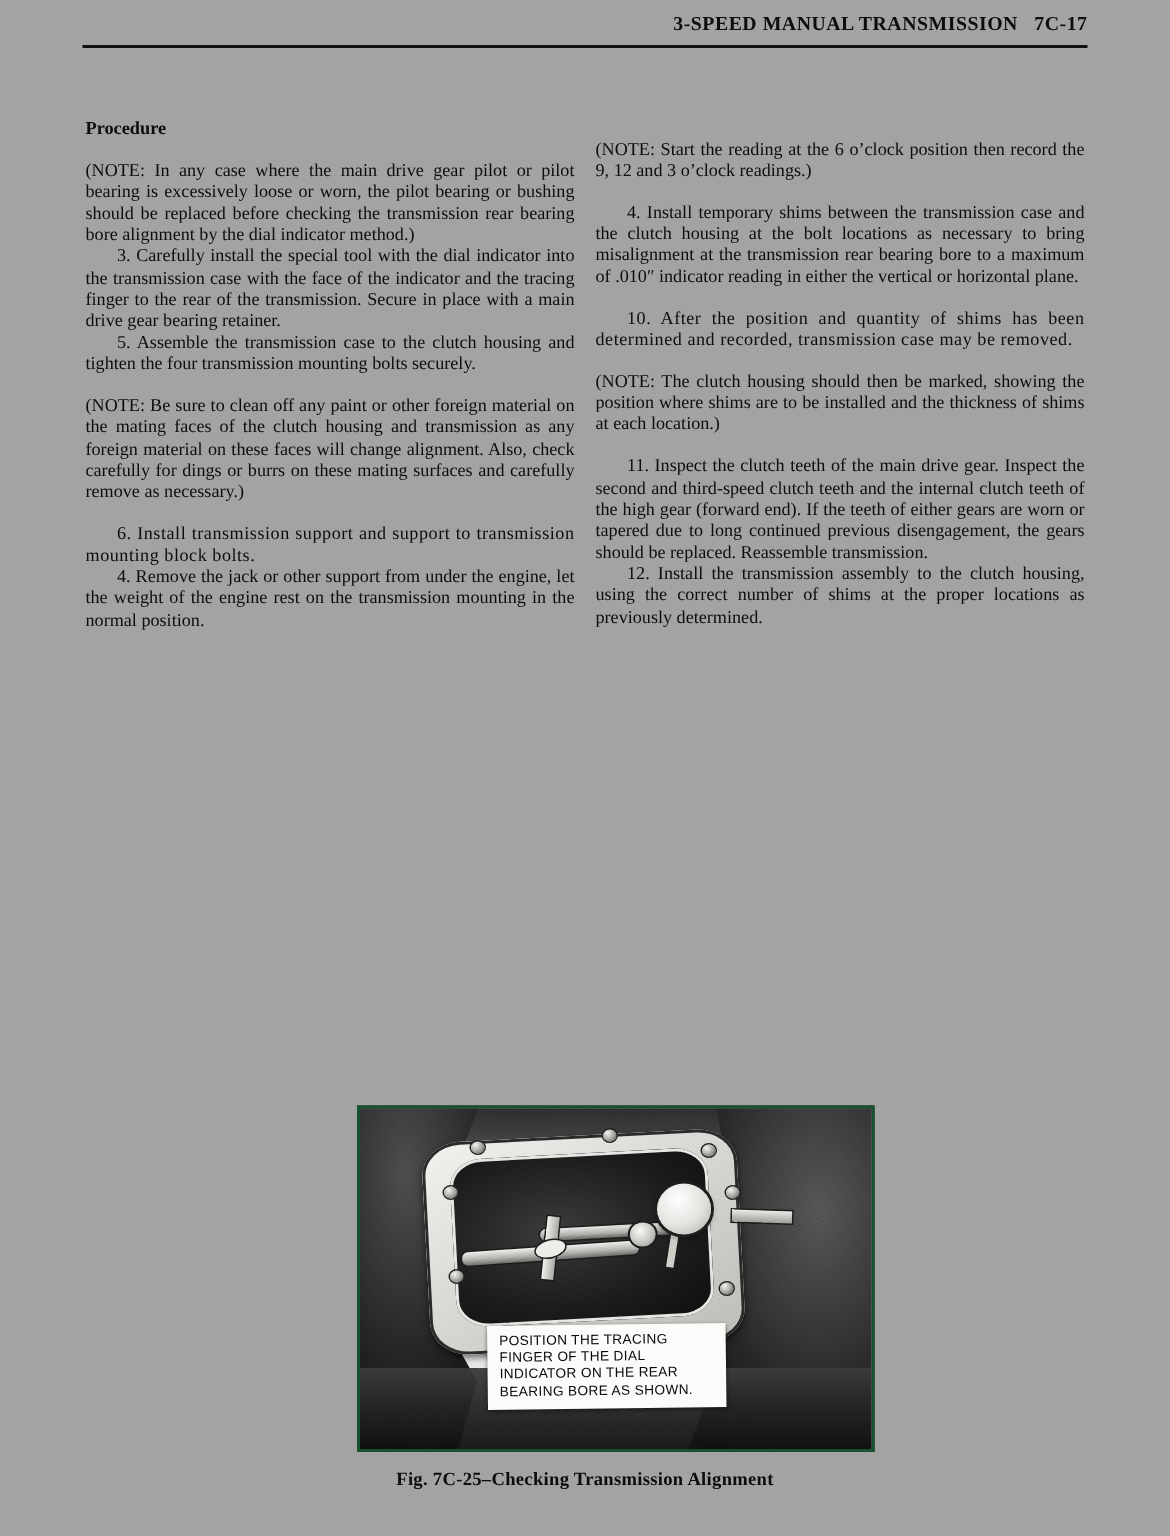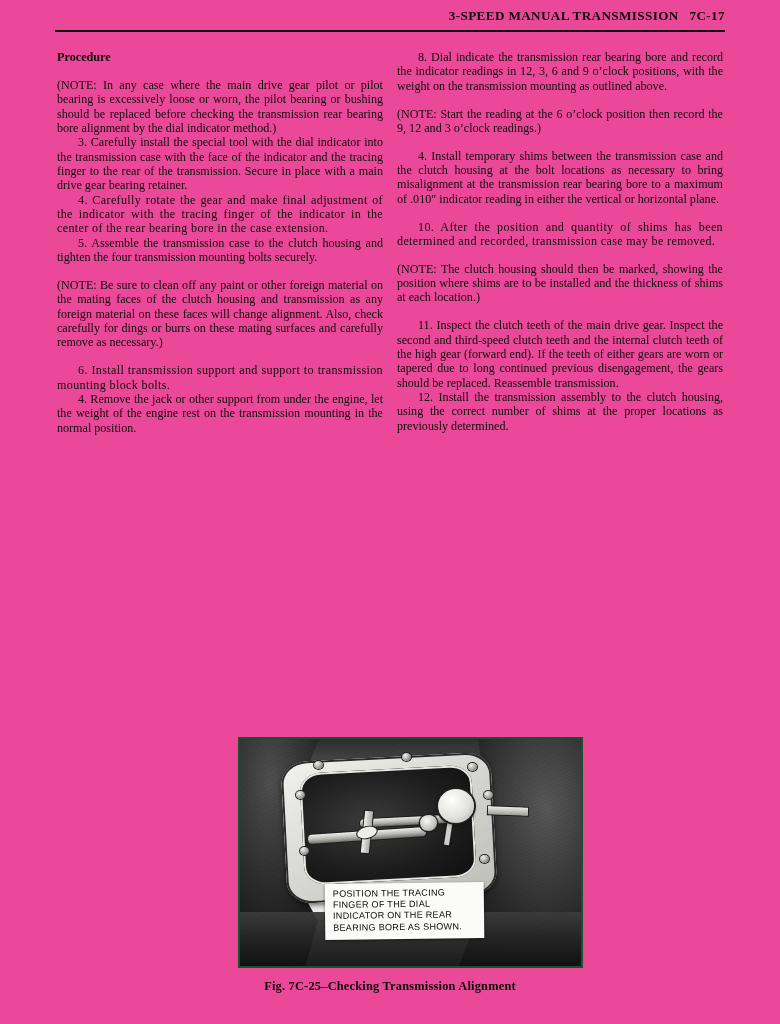--- a/index.html
+++ b/index.html
@@ -13,21 +13,21 @@
     position: relative;
     overflow: hidden;
     font-family: "Liberation Serif", "DejaVu Serif", serif;
     color: #0d0d0d;
     -webkit-font-smoothing: antialiased;
   }
 
   .page {
     position: absolute;
     inset: 0;
-    background: #ec4899;
+    background: #a3a3a3;
   }
 
   
   .header {
     position: absolute;
     left: 55px;
     right: 55px;
     top: 8px;
     height: 26px;
   }
@@ -47,21 +47,21 @@
     width: 670px;
     top: 30px;
     height: 2.4px;
     background: #101010;
   }
 
   
   .columns {
     position: absolute;
     left: 0;
-    top: 50px;
+    top: 78px;
     width: 760px;
     height: 540px;
   }
   .col {
     position: absolute;
     top: 0;
     width: 326px;
     font-size: 12.1px;
     line-height: 14.35px;
     text-align: justify;
@@ -267,29 +267,27 @@
     <div class="header-title">3-SPEED MANUAL TRANSMISSION   7C-17</div>
   </div>
   <div class="header-rule"></div>
 
   <div class="columns">
 
     <div class="col col-left">
       <p class="run-head">Procedure</p>
       <p class="para gap-before">(NOTE: In any case where the main drive gear pilot or pilot bearing is excessively loose or worn, the pilot bearing or bushing should be replaced before checking the transmission rear bearing bore alignment by the dial indicator method.)</p>
       <p class="para indent">3. Carefully install the special tool with the dial indicator into the transmission case with the face of the indicator and the tracing finger to the rear of the transmission. Secure in place with a main drive gear bearing retainer.</p>
-      <p class="para indent loose">4. Carefully rotate the gear and make final adjustment of the indicator with the tracing finger of the indicator in the center of the rear bearing bore in the case extension.</p>
       <p class="para indent">5. Assemble the transmission case to the clutch housing and tighten the four transmission mounting bolts securely.</p>
       <p class="para gap-before">(NOTE: Be sure to clean off any paint or other foreign material on the mating faces of the clutch housing and transmission as any foreign material on these faces will change alignment. Also, check carefully for dings or burrs on these mating surfaces and carefully remove as necessary.)</p>
       <p class="para indent gap-before loose">6. Install transmission support and support to transmission mounting block bolts.</p>
       <p class="para indent">4. Remove the jack or other support from under the engine, let the weight of the engine rest on the transmission mounting in the normal position.</p>
     </div>
 
     <div class="col col-right">
-      <p class="para indent">8. Dial indicate the transmission rear bearing bore and record the indicator readings in 12, 3, 6 and 9 o’clock positions, with the weight on the transmission mounting as outlined above.</p>
       <p class="para gap-before">(NOTE: Start the reading at the 6 o’clock position then record the 9, 12 and 3 o’clock readings.)</p>
       <p class="para indent gap-before">4. Install temporary shims between the transmission case and the clutch housing at the bolt locations as necessary to bring misalignment at the transmission rear bearing bore to a maximum of .010″ indicator reading in either the vertical or horizontal plane.</p>
       <p class="para indent gap-before loose">10. After the position and quantity of shims has been determined and recorded, transmission case may be removed.</p>
       <p class="para gap-before">(NOTE: The clutch housing should then be marked, showing the position where shims are to be installed and the thickness of shims at each location.)</p>
       <p class="para indent gap-before">11. Inspect the clutch teeth of the main drive gear. Inspect the second and third-speed clutch teeth and the internal clutch teeth of the high gear (forward end). If the teeth of either gears are worn or tapered due to long continued previous disengagement, the gears should be replaced. Reassemble transmission.</p>
       <p class="para indent">12. Install the transmission assembly to the clutch housing, using the correct number of shims at the proper locations as previously determined.</p>
     </div>
 
   </div>
 

